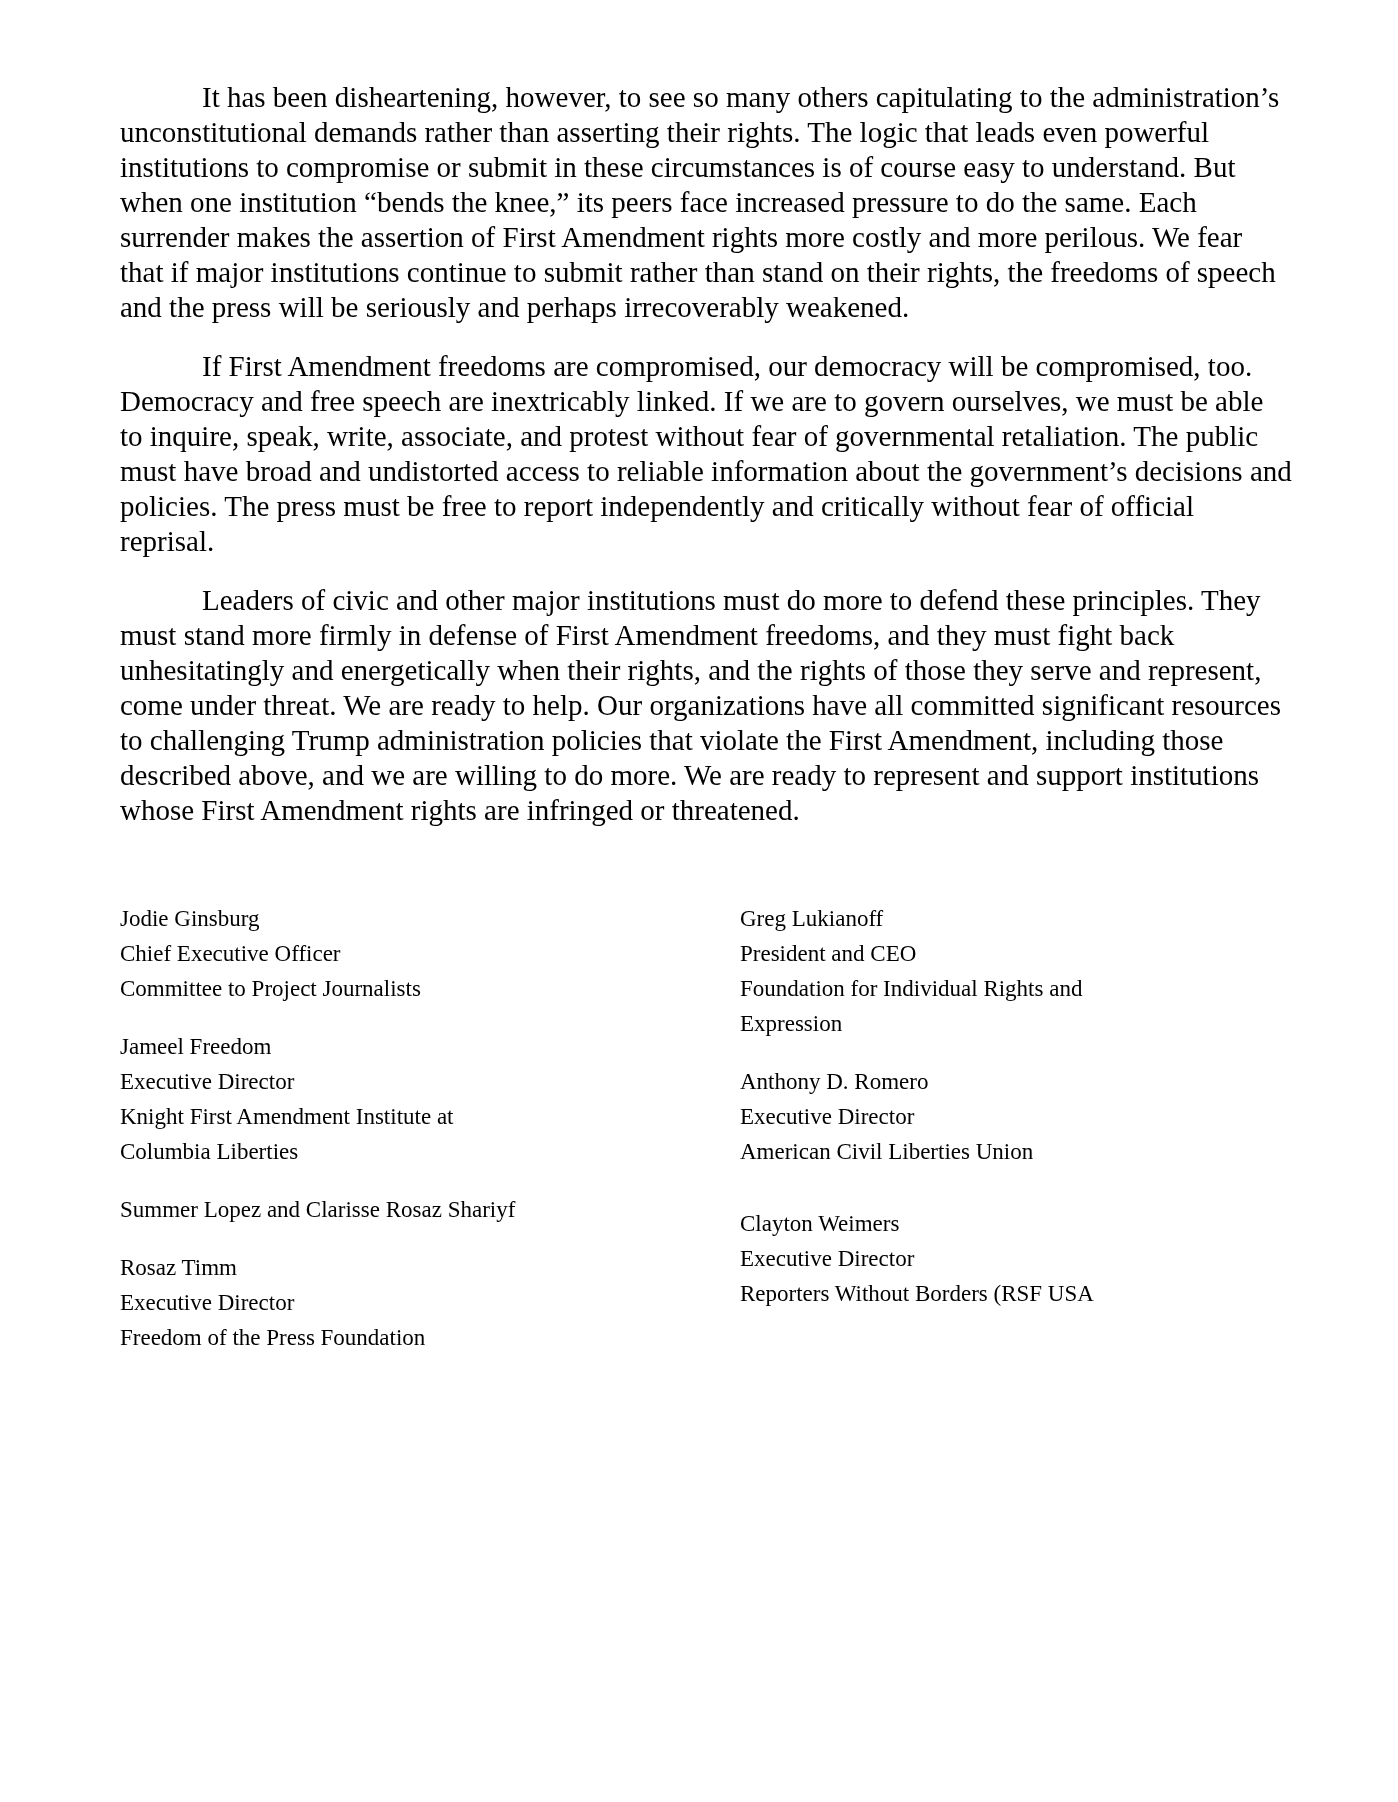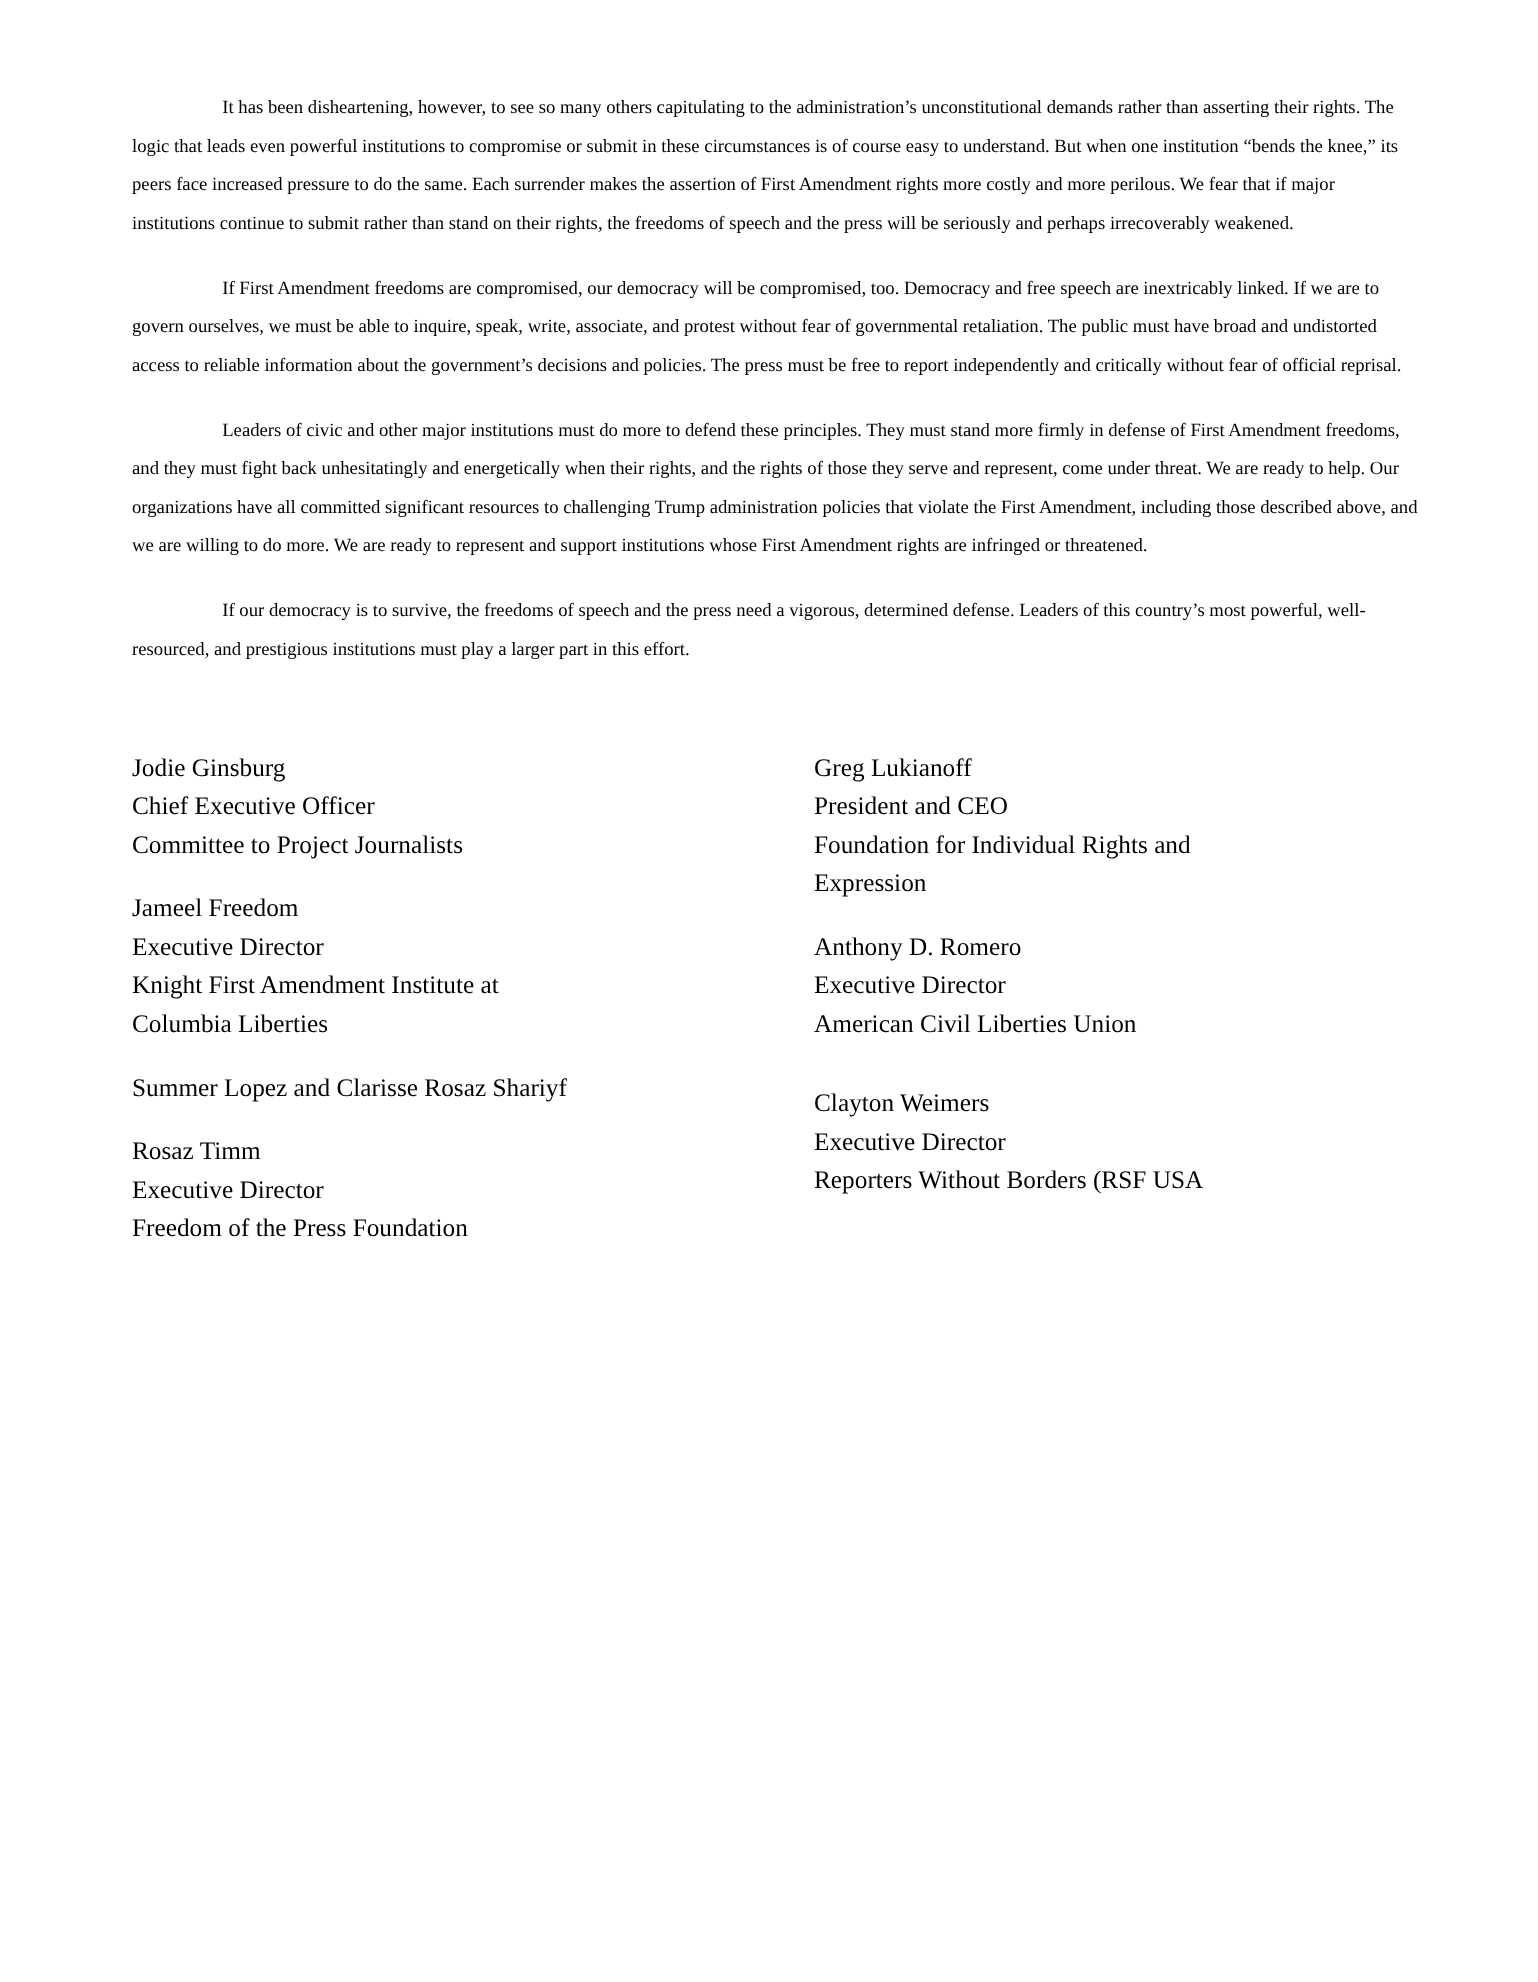--- a/index.html
+++ b/index.html
@@ -16,21 +16,21 @@
   }
   .page {
     width: 1398px;
     height: 1802px;
     background: #ffffff;
     box-sizing: border-box;
     padding: 80px 106px 0 120px;
   }
   .body-text {
     width: 1172px;
-    font-size: 17px;
+    font-size: 29px;
     line-height: 35px;
   }
   .body-text p {
     margin: 0 0 24px 0;
     text-indent: 82px;
     text-align: left;
   }
   .sig-columns {
     display: flex;
     margin-top: 73px;
@@ -57,21 +57,20 @@
 </style>
 </head>
 <body>
 
 <div class="page">
 
   <div class="body-text">
     <p>It has been disheartening, however, to see so many others capitulating to the administration’s unconstitutional demands rather than asserting their rights. The logic that leads even powerful institutions to compromise or submit in these circumstances is of course easy to understand. But when one institution “bends the knee,” its peers face increased pressure to do the same. Each surrender makes the assertion of First Amendment rights more costly and more perilous. We fear that if major institutions continue to submit rather than stand on their rights, the freedoms of speech and the press will be seriously and perhaps irrecoverably weakened.</p>
     <p>If First Amendment freedoms are compromised, our democracy will be compromised, too. Democracy and free speech are inextricably linked. If we are to govern ourselves, we must be able to inquire, speak, write, associate, and protest without fear of governmental retaliation. The public must have broad and undistorted access to reliable information about the government’s decisions and policies. The press must be free to report independently and critically without fear of official reprisal.</p>
     <p>Leaders of civic and other major institutions must do more to defend these principles. They must stand more firmly in defense of First Amendment freedoms, and they must fight back unhesitatingly and energetically when their rights, and the rights of those they serve and represent, come under threat. We are ready to help. Our organizations have all committed significant resources to challenging Trump administration policies that violate the First Amendment, including those described above, and we are willing to do more. We are ready to represent and support institutions whose First Amendment rights are infringed or threatened.</p>
-    <p>If our democracy is to survive, the freedoms of speech and the press need a vigorous, determined defense. Leaders of this country’s most powerful, well-resourced, and prestigious institutions must play a larger part in this effort.</p>
   </div>
 
   <div class="sig-columns">
 
     <div class="sig-col-left">
 
       <div class="sig-block">
         <div class="sig-line">Jodie Ginsburg</div>
         <div class="sig-line">Chief Executive Officer</div>
         <div class="sig-line">Committee to Project Journalists</div>

